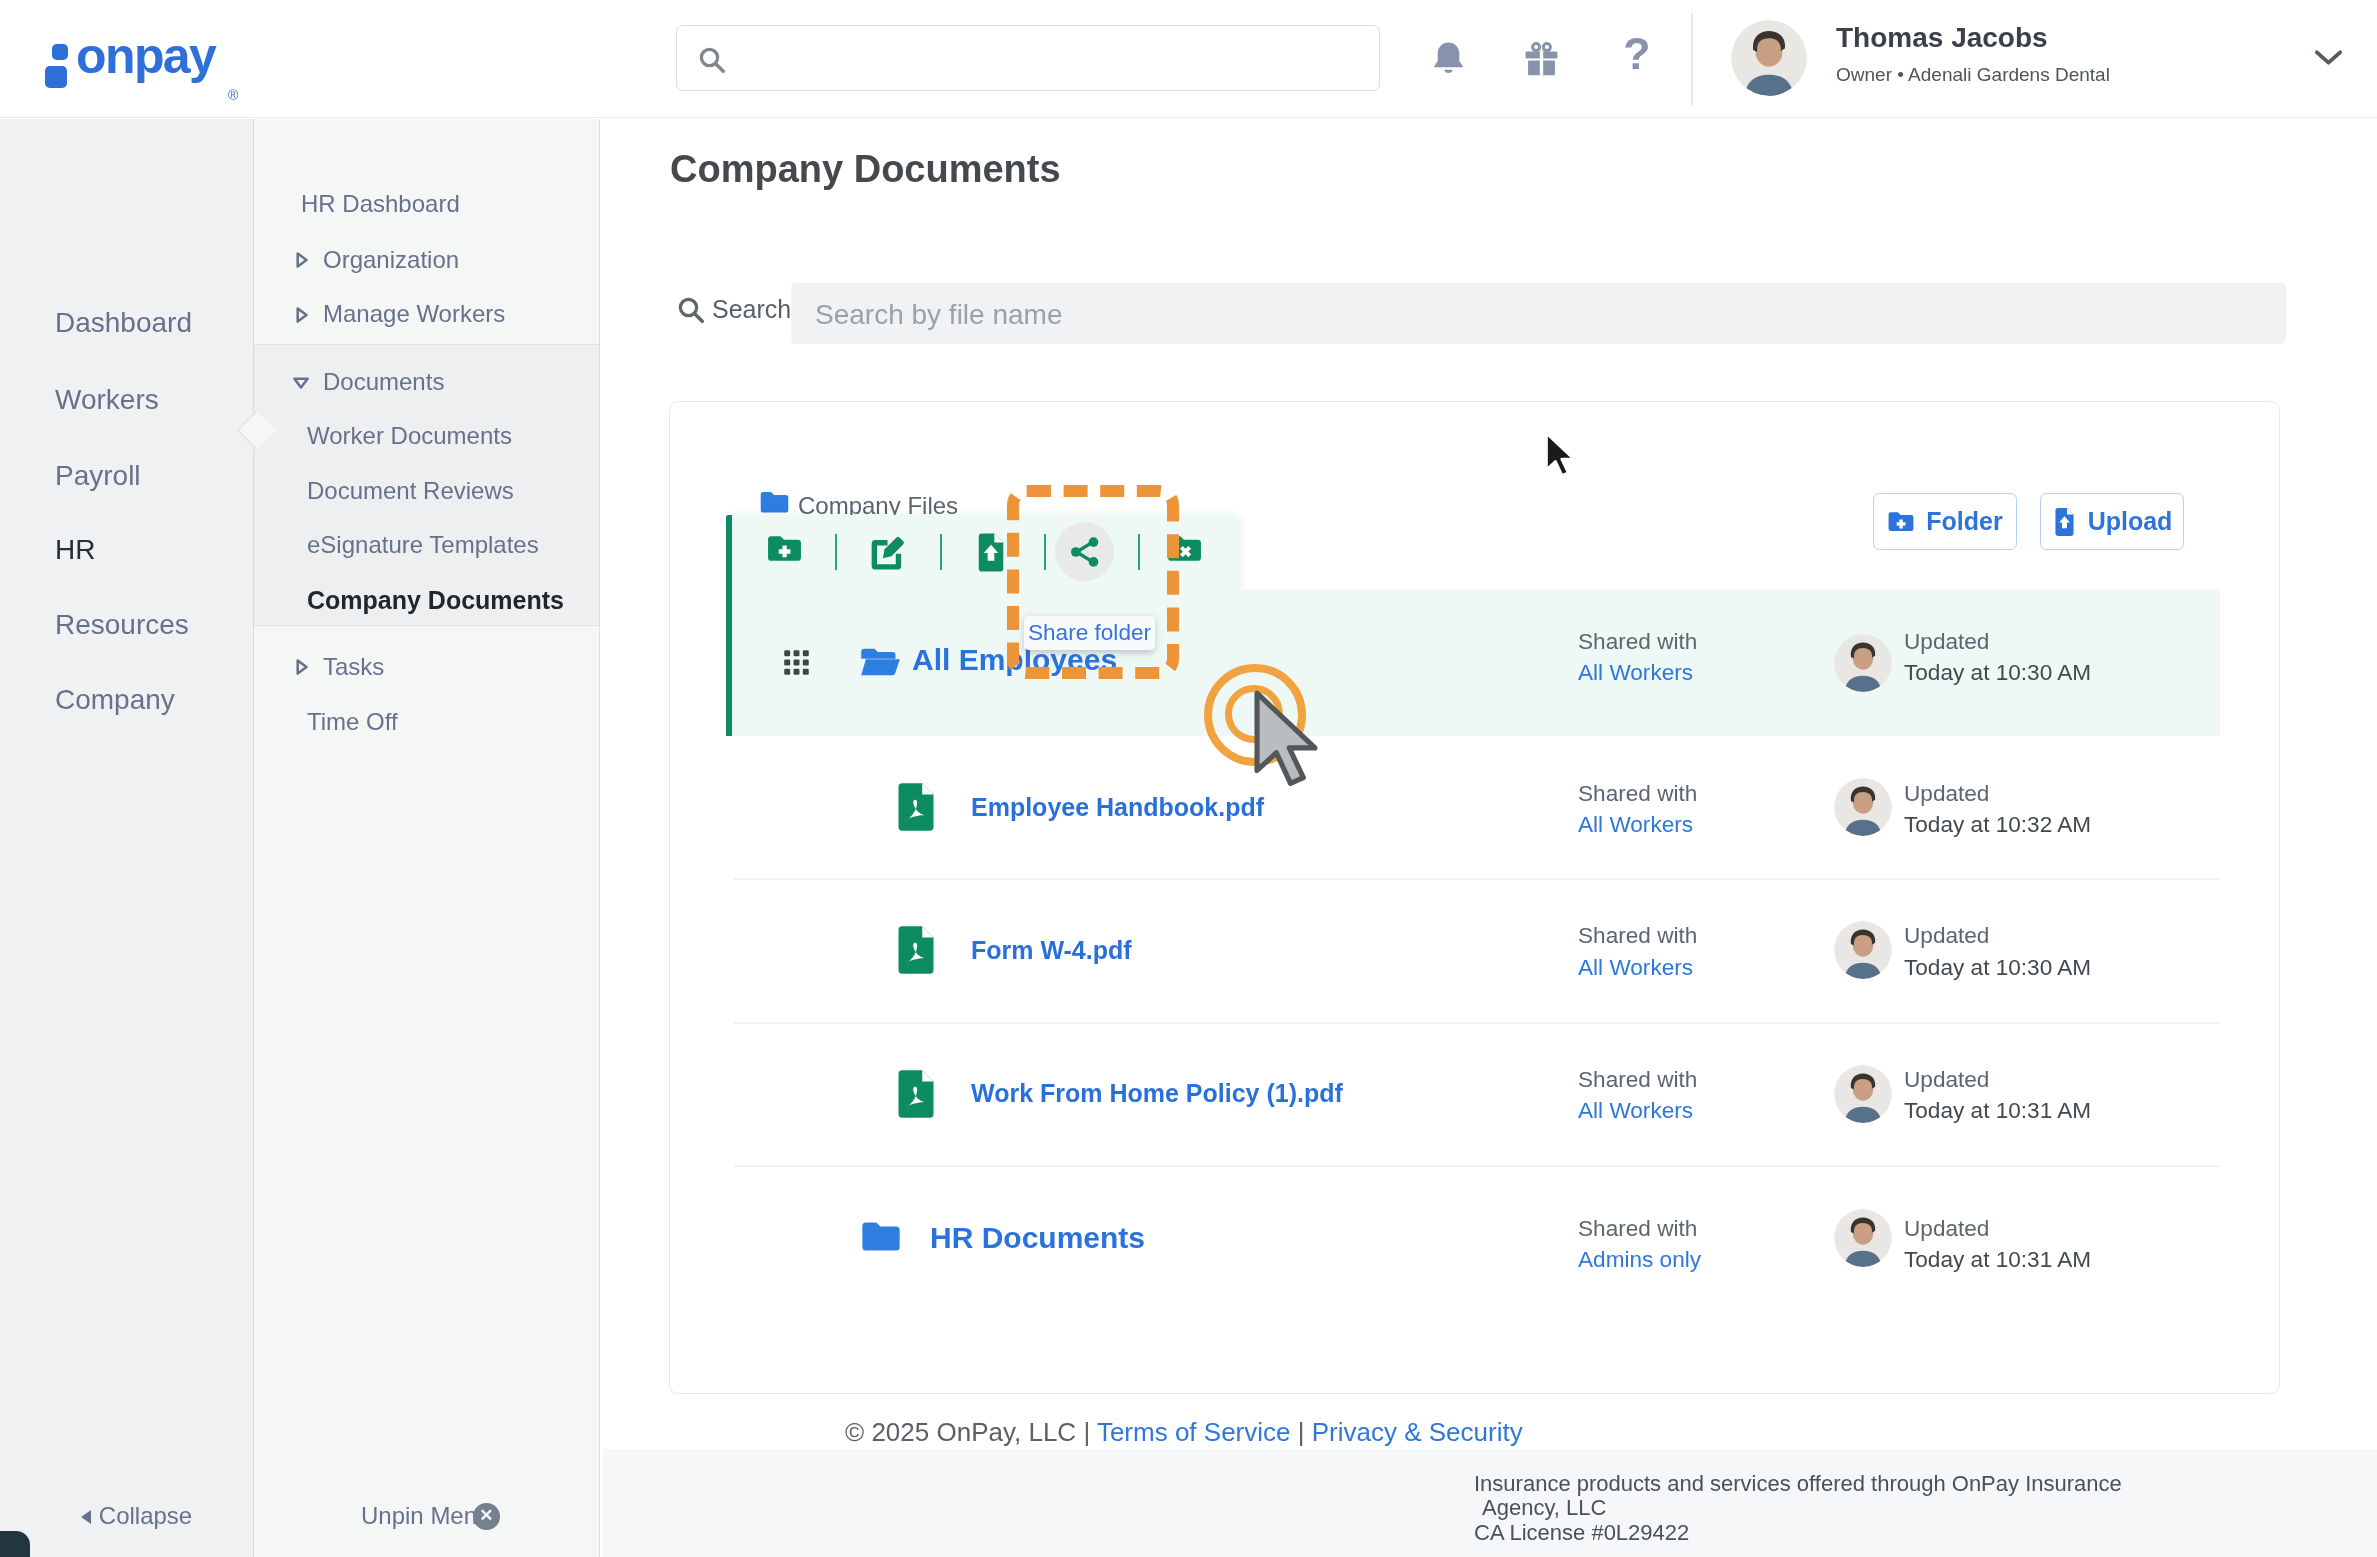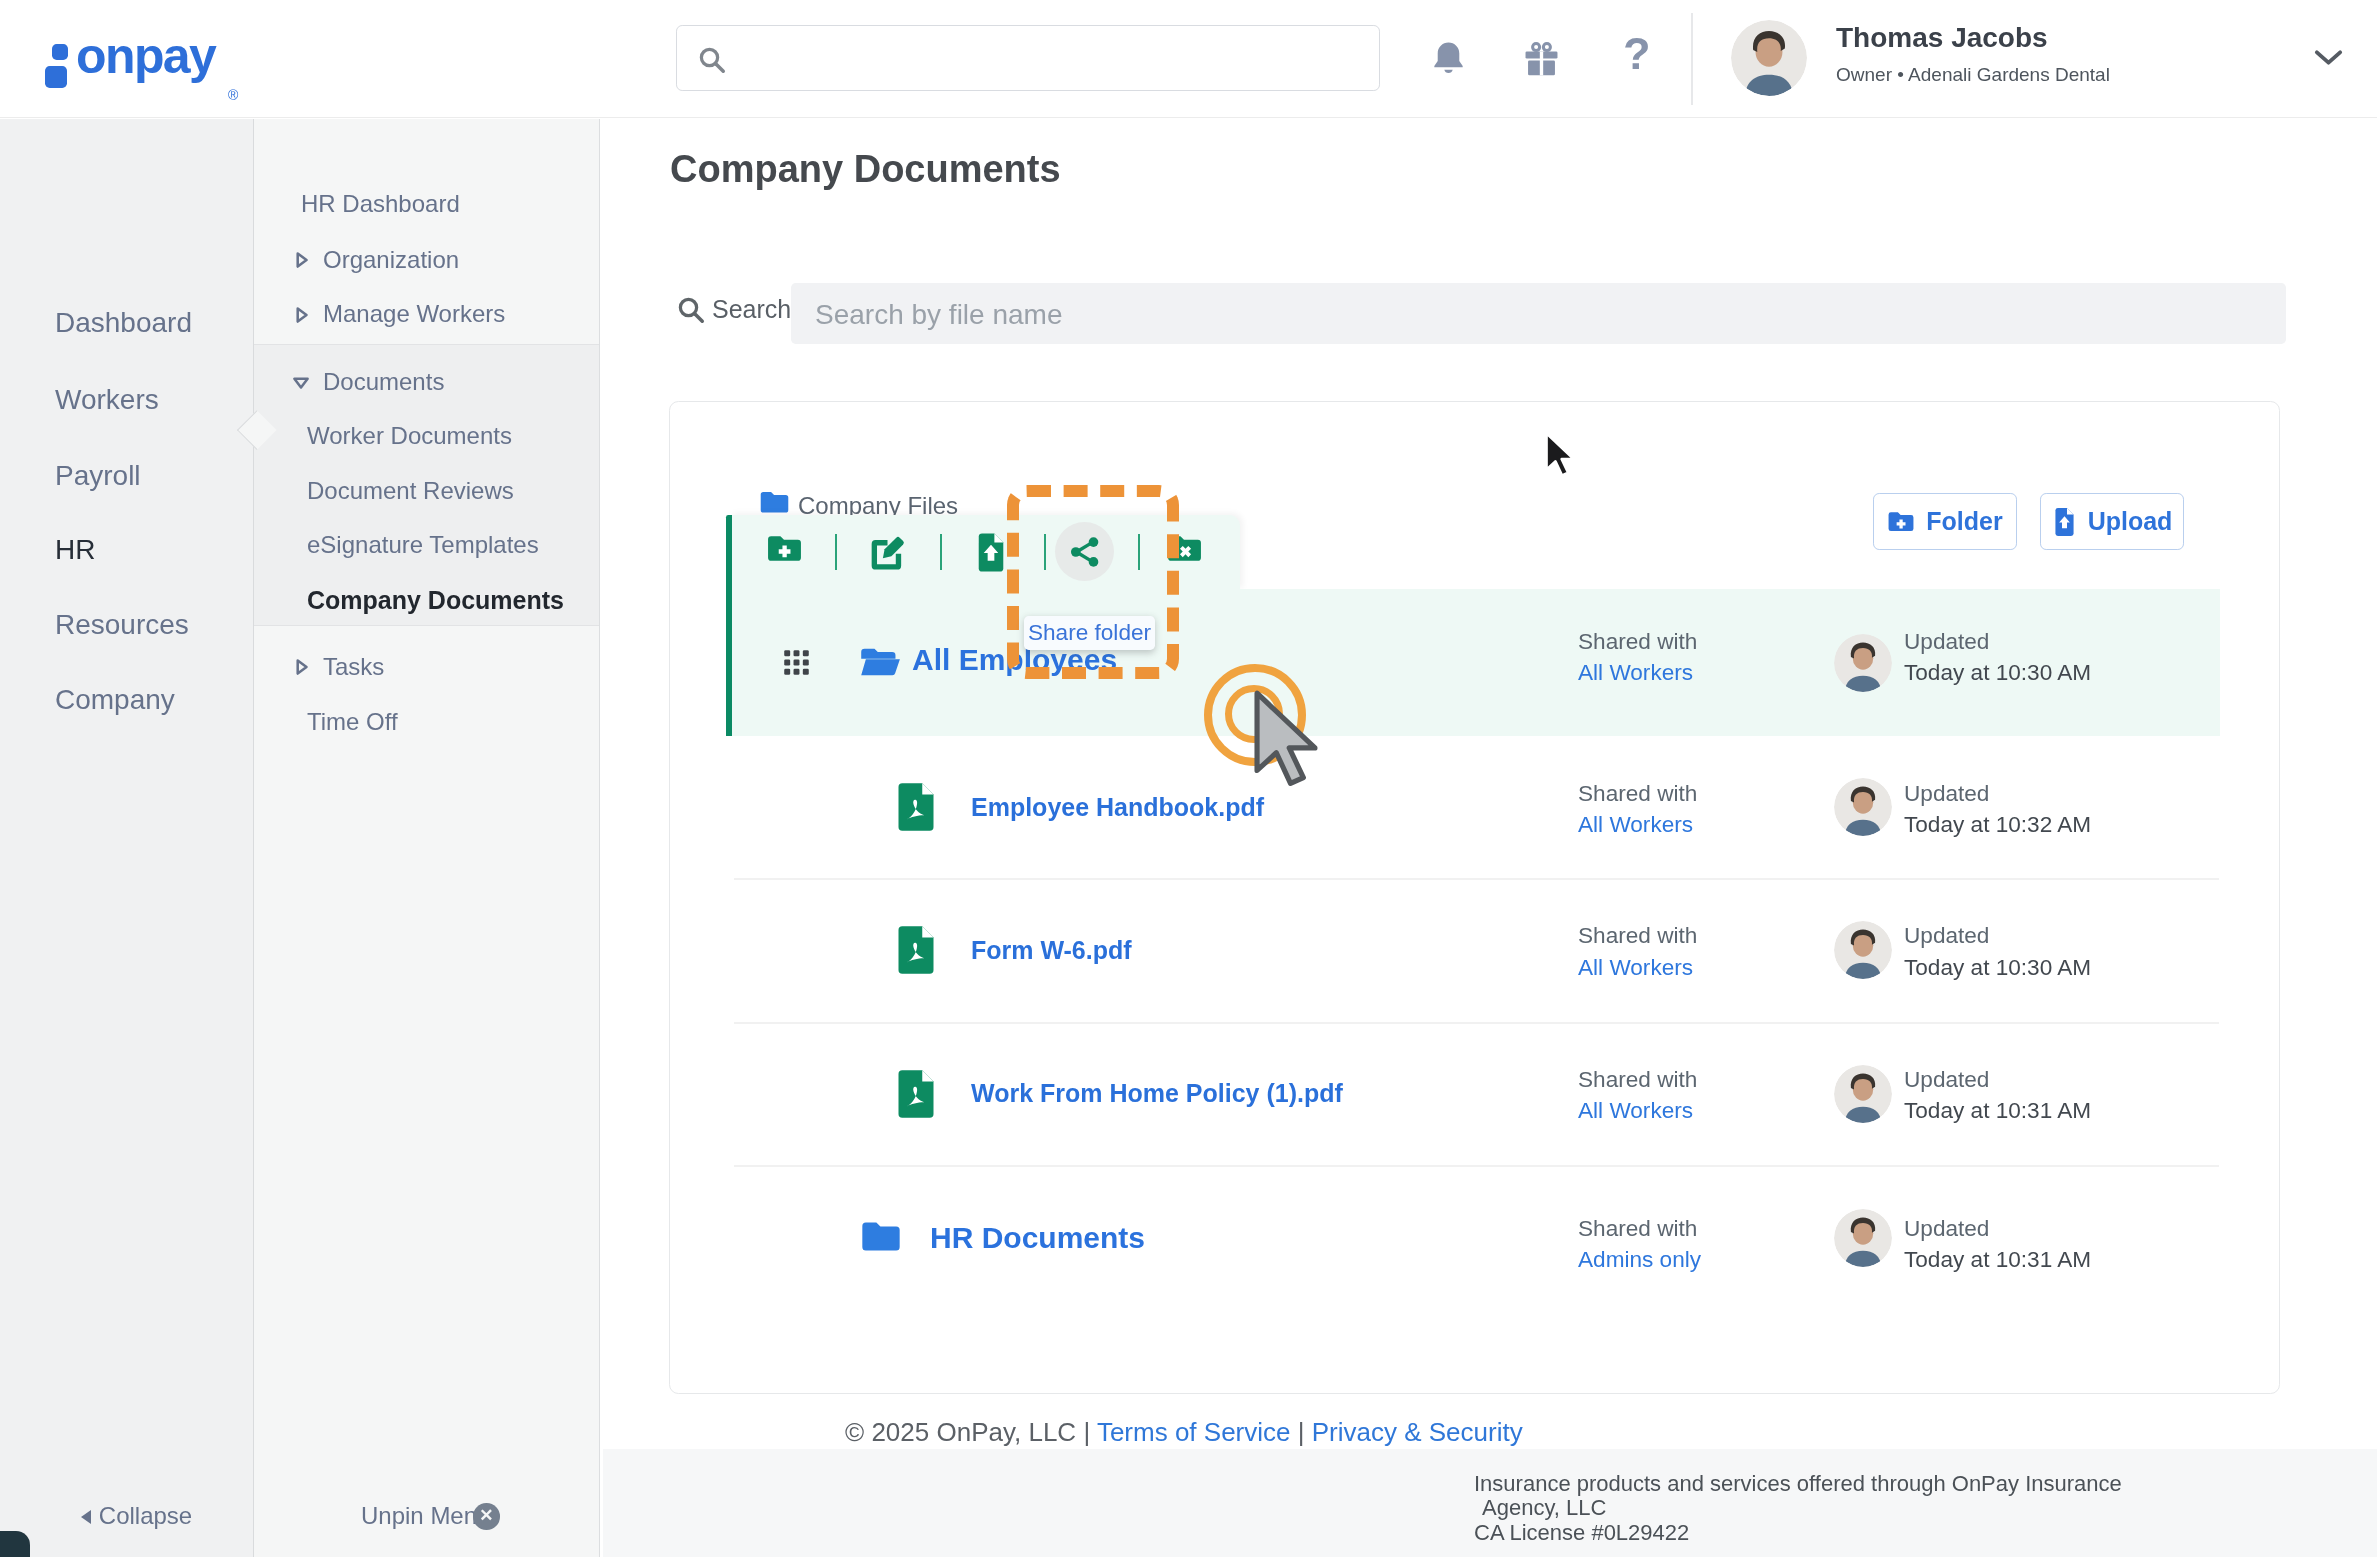--- a/index.html
+++ b/index.html
@@ -351,21 +351,21 @@
   <svg class="abs avatar" style="left:1834px;top:778px;" width="58" height="58" viewBox="0 0 74 74">
       <use href="#sym-avatar"></use>
     </svg>
   <div class="meta-label" style="left:1904px;top:781px;">Updated</div>
   <div class="meta-val" style="left:1904px;top:812px;">Today at 10:32 AM</div>
   <div class="row-sep" style="top:878px;"></div>
 
   <svg class="pdf-ic" style="left:894px;top:925px;" width="44" height="50" viewBox="0 0 56 64">
       <use href="#sym-pdf"></use>
     </svg>
-  <div class="row-name" style="left:971px;top:936px;">Form W-6.pdf</div>
+  <div class="row-name" style="left:971px;top:936px;">Form W-4.pdf</div>
   <div class="meta-label" style="left:1578px;top:923px;">Shared with</div>
   <div class="meta-link" style="left:1578px;top:955px;">All Workers</div>
   <svg class="abs avatar" style="left:1834px;top:921px;" width="58" height="58" viewBox="0 0 74 74">
       <use href="#sym-avatar"></use>
     </svg>
   <div class="meta-label" style="left:1904px;top:923px;">Updated</div>
   <div class="meta-val" style="left:1904px;top:955px;">Today at 10:30 AM</div>
   <div class="row-sep" style="top:1022px;"></div>
 
   <svg class="pdf-ic" style="left:894px;top:1069px;" width="44" height="50" viewBox="0 0 56 64">

